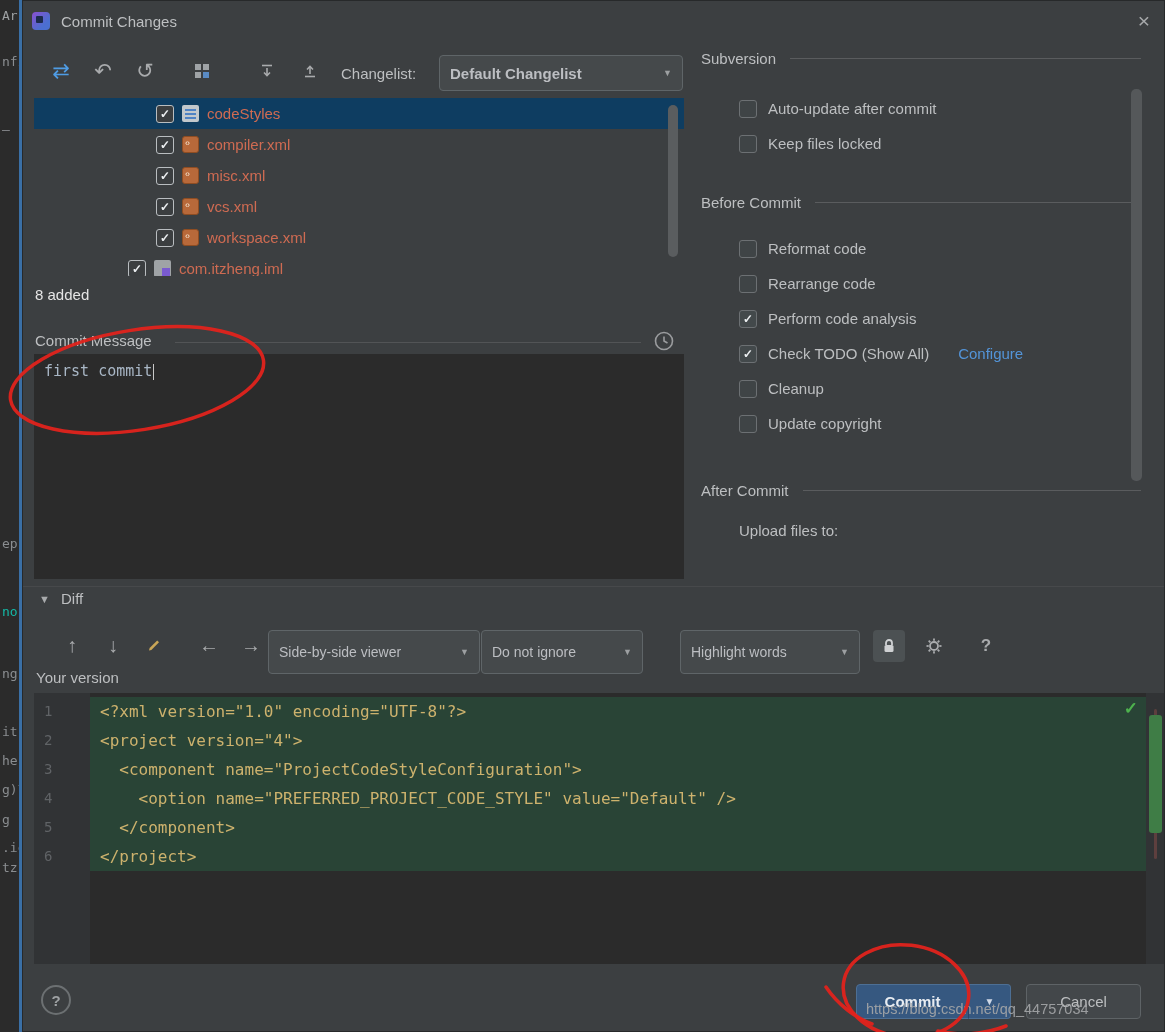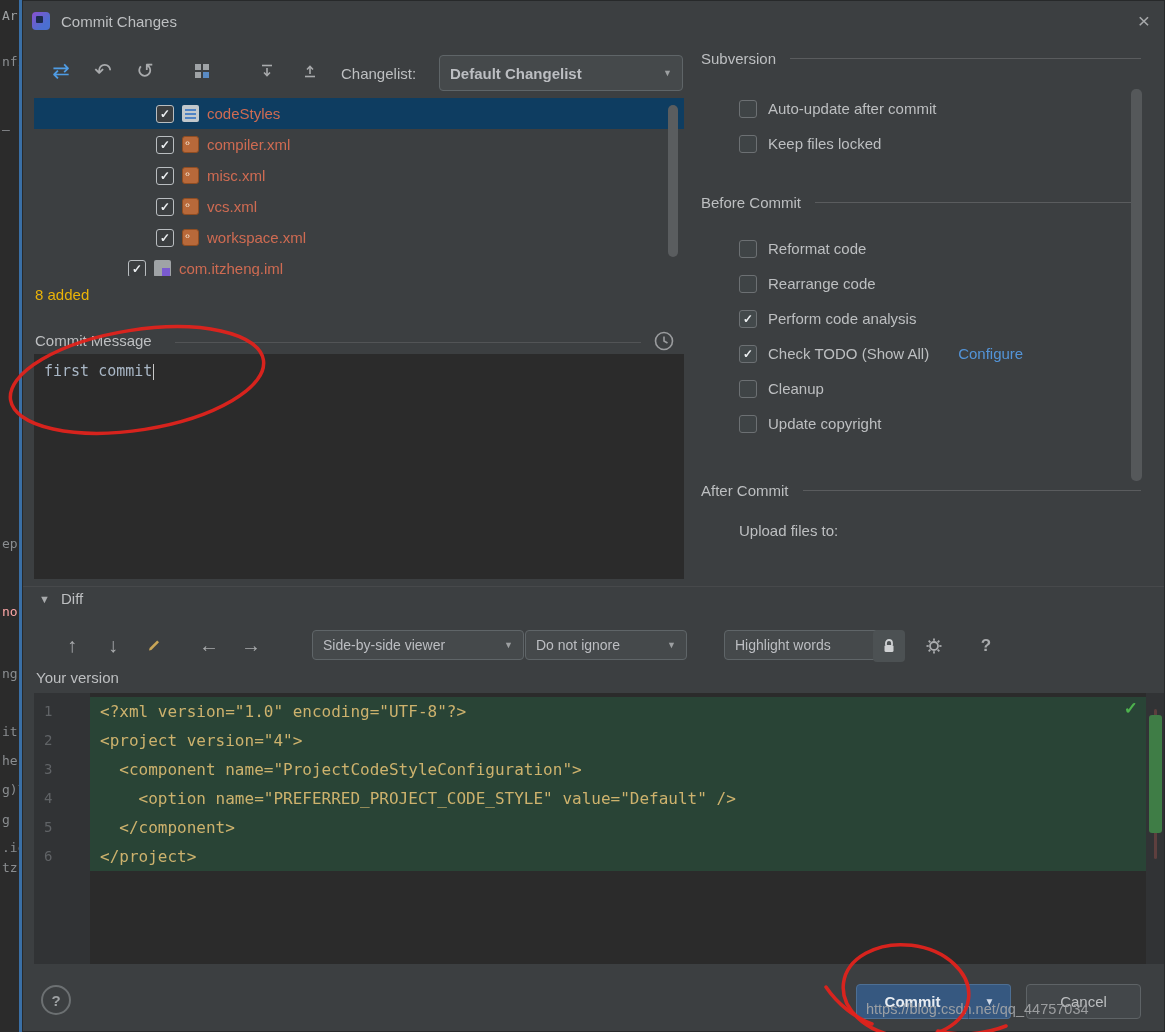--- a/index.html
+++ b/index.html
@@ -44,21 +44,21 @@
   .ficon.xml-file{background:#b8693a;border:1px solid #8f4d22;border-radius:3px;box-sizing:border-box;}
   .ficon.xml-file::after{content:"\2039\203A";color:#f6e7d4;font-size:9px;position:absolute;left:2px;top:1px;letter-spacing:-1px;}
   .ficon.codestyles-dir{background:#c2c8cc;border-radius:2px;}
   .ficon.codestyles-dir::after{content:"";position:absolute;left:3px;right:3px;top:4px;height:2px;background:#4f83c4;
       box-shadow:0 4px 0 #4f83c4,0 8px 0 #4f83c4;}
   .ficon.iml-file{background:#9fa3a6;border-radius:2px;}
   .ficon.iml-file::after{content:"";position:absolute;right:1px;bottom:1px;width:8px;height:8px;background:#7a5bd0;}
   .fname{color:#cf6b52;white-space:nowrap;}
   .list-scroll{left:645px;top:104px;width:10px;height:152px;background:#5a5d5f;border-radius:5px;}
 
-  .status-added{left:12px;top:285px;color:#eab308;}
+  .status-added{left:12px;top:285px;color:#e5e5e5;}
 
   .cm-label{left:12px;top:331px;color:#bdbfc1;}
   .cm-line{left:152px;top:341px;width:466px;height:1px;background:#525456;}
   .clock{left:630px;top:329px;}
   .cm-area{left:11px;top:353px;width:650px;height:225px;background:#2b2b2b;padding:8px 10px;box-sizing:border-box;
            color:#a9b7c6;font-size:15px;}
   .caret{display:inline-block;width:1px;height:16px;background:#c8c8c8;vertical-align:text-bottom;margin-left:1px;}
 
   
   .options{left:678px;top:42px;width:440px;height:531px;overflow:hidden;display:flex;flex-direction:column;}
@@ -74,21 +74,21 @@
   .opt-label{color:#bdbfc1;}
   .opt-link{color:#5394d8;margin-left:18px;}
   .panel-scroll{left:1108px;top:88px;width:11px;height:392px;background:#55585a;border-radius:5px;}
 
   
   .diff-divider{left:0;top:585px;width:100%;height:1px;background:#47494b;}
   .diff-tri{left:16px;top:592px;font-size:11px;color:#a9abad;}
   .diff-label{left:38px;top:589px;color:#bdbfc1;}
   .dt-icon{position:absolute;top:630px;width:26px;height:28px;display:flex;align-items:center;justify-content:center;
            font-size:20px;color:#a9abad;}
-  .dd.small{height:30px;top:629px;font-size:14px;margin-left:44px;}
+  .dd.small{height:44px;top:629px;font-size:14px;}
   .lock-btn{left:850px;top:629px;width:32px;height:32px;background:#4c5153;border-radius:4px;
             display:flex;align-items:center;justify-content:center;}
   .gear-btn{left:896px;top:629px;width:30px;height:32px;display:flex;align-items:center;justify-content:center;}
   .help-q{left:952px;top:629px;width:22px;height:32px;display:flex;align-items:center;justify-content:center;
           color:#a9abad;font-size:17px;font-weight:bold;}
   .your-version{left:13px;top:668px;color:#bdbfc1;}
 
   
   .editor{left:11px;top:692px;width:1130px;height:271px;background:#2b2b2b;overflow:hidden;}
   .gutter-bg{position:absolute;left:0;top:0;width:56px;height:100%;background:#313335;}
@@ -121,21 +121,21 @@
 </head>
 <body>
 
 <div class="page">
 
   <div class="abs bg-strip" id="bg-frags">
       <span class="bg-frag" style="top: 8px; color: rgb(157, 160, 162);">Ar</span>
       <span class="bg-frag" style="top: 54px;">nfi</span>
       <span class="bg-frag" style="top: 122px;">—</span>
       <span class="bg-frag" style="top: 536px;">ep</span>
-      <span class="bg-frag" style="top: 604px; color: #fca5a5;">no</span>
+      <span class="bg-frag" style="top: 604px; color: #14b8a6;">no</span>
       <span class="bg-frag" style="top: 666px;">ng</span>
       <span class="bg-frag" style="top: 724px;">it</span>
       <span class="bg-frag" style="top: 753px;">he</span>
       <span class="bg-frag" style="top: 782px;">g)\.</span>
       <span class="bg-frag" style="top: 812px;">g</span>
       <span class="bg-frag" style="top: 840px;">.io</span>
       <span class="bg-frag" style="top: 860px;">tzh</span>
     </div>
   <div class="abs blue-edge"></div>
 

